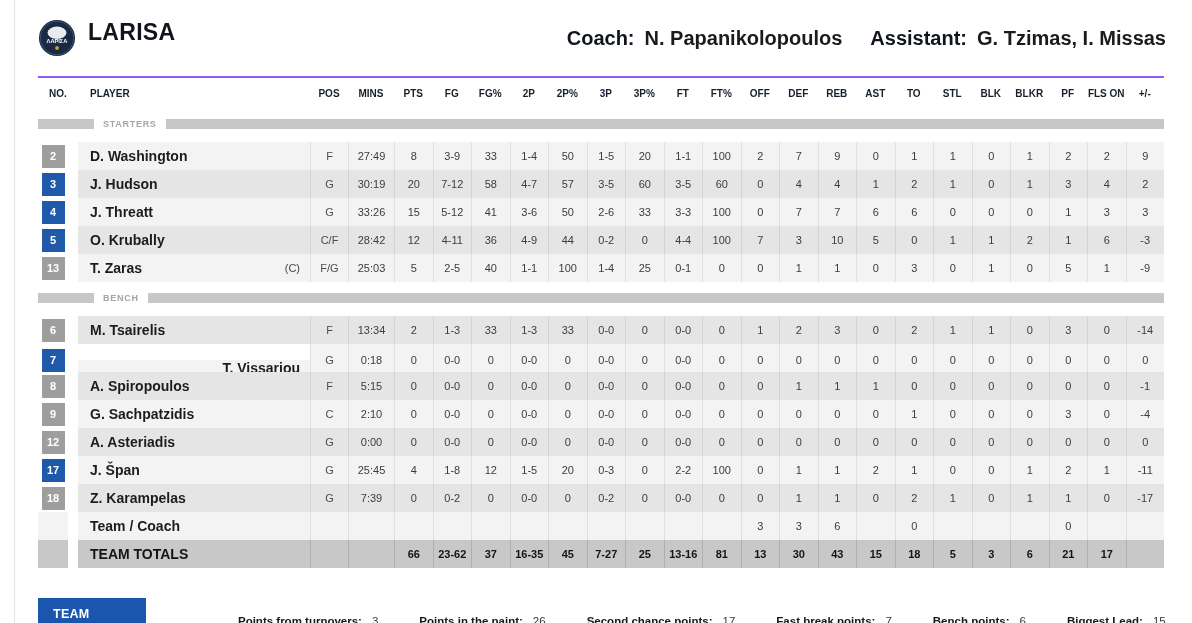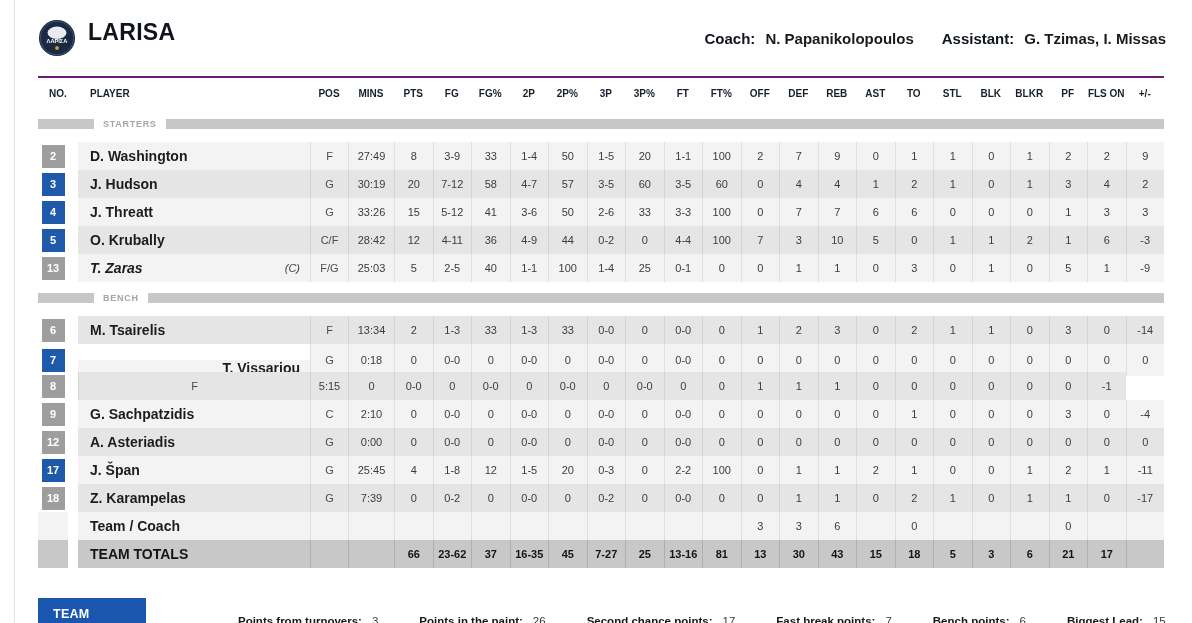--- a/index.html
+++ b/index.html
@@ -5,27 +5,27 @@
   * { margin:0; padding:0; box-sizing:border-box; }
   html,body { width:1192px; height:623px; background:#fff; overflow:hidden;
               font-family:"Liberation Sans","DejaVu Sans",sans-serif; position:relative; }
   body::before { content:''; position:absolute; left:14px; top:0; bottom:0; width:1px; background:#e4e4e4; }
 
   
   .page-header { height:76px; display:flex; align-items:center; justify-content:space-between;
                  padding:0 26px 0 38px; }
   .team-ident { display:flex; align-items:flex-start; gap:12px; }
   .team-title { font-size:23px; font-weight:700; color:#10151c; letter-spacing:.3px; }
-  .staff { font-size:15px; color:#10151c; display:flex; align-items:center; gap:10px; }
+  .staff { font-size:20px; color:#10151c; display:flex; align-items:center; gap:10px; }
   .staff b { font-weight:700; }
   .staff .val { font-weight:700; color:#1b1b1b; margin-right:18px; }
   .staff .val:last-child { margin-right:0; }
 
   
-  .box-table { margin:0 28px 0 38px; width:1126px; border-top:2px solid #701a75; }
+  .box-table { margin:0 28px 0 38px; width:1126px; border-top:2px solid #8b5cf6; }
   .trow { display:grid; grid-template-columns:40px 232px 38px 46px repeat(20,1fr);
           height:28px; align-items:stretch; }
   .thead-row { height:30px; }
   .cell { display:flex; align-items:center; justify-content:center; }
   .hcell { font-size:10px; font-weight:700; color:#16202c; white-space:nowrap; }
   .hcell.left { justify-content:flex-start; padding-left:12px; }
   .num-cell { display:flex; }
   .num-bg { width:30px; height:100%; display:flex; align-items:center; justify-content:center; }
   .badge { width:23px; height:23px; display:flex; align-items:center; justify-content:center;
            color:#fff; font-weight:700; font-size:11px; }
@@ -247,21 +247,21 @@
       <div class="cell rb sep stat">1</div>
       <div class="cell rb sep stat">6</div>
       <div class="cell rb sep stat">-3</div>
     </div>
     <div class="trow row-a">
       <div class="num-cell">
         <div class="num-bg">
           <div class="badge gray">13</div>
         </div>
       </div>
-      <div class="cell rb player-cell" style="justify-content: space-between; font-style: italic;">
+      <div class="cell rb player-cell" style="justify-content: space-between;">
         <span class="player-name">T. Zaras</span>
         <span class="captain">(C)</span>
       </div>
       <div class="cell rb sep pos">F/G</div>
       <div class="cell rb sep stat">25:03</div>
       <div class="cell rb sep stat">5</div>
       <div class="cell rb sep stat">2-5</div>
       <div class="cell rb sep stat">40</div>
       <div class="cell rb sep stat">1-1</div>
       <div class="cell rb sep stat">100</div>
@@ -350,20 +350,24 @@
       <div class="cell rb sep stat">0</div>
       <div class="cell rb sep stat">0</div>
       <div class="cell rb sep stat">0</div>
       <div class="cell rb sep stat">0</div>
     </div>
     <div class="trow row-b">
       <div class="num-cell">
         <div class="num-bg">
           <div class="badge gray">8</div>
         </div>
+      </div>
+      <div class="cell rb player-cell" style="justify-content: space-between;">
+        <span class="player-name">A. Spiropoulos</span>
+        <span class="captain"></span>
       </div>
       <div class="cell rb sep pos">F</div>
       <div class="cell rb sep stat">5:15</div>
       <div class="cell rb sep stat">0</div>
       <div class="cell rb sep stat">0-0</div>
       <div class="cell rb sep stat">0</div>
       <div class="cell rb sep stat">0-0</div>
       <div class="cell rb sep stat">0</div>
       <div class="cell rb sep stat">0-0</div>
       <div class="cell rb sep stat">0</div>

